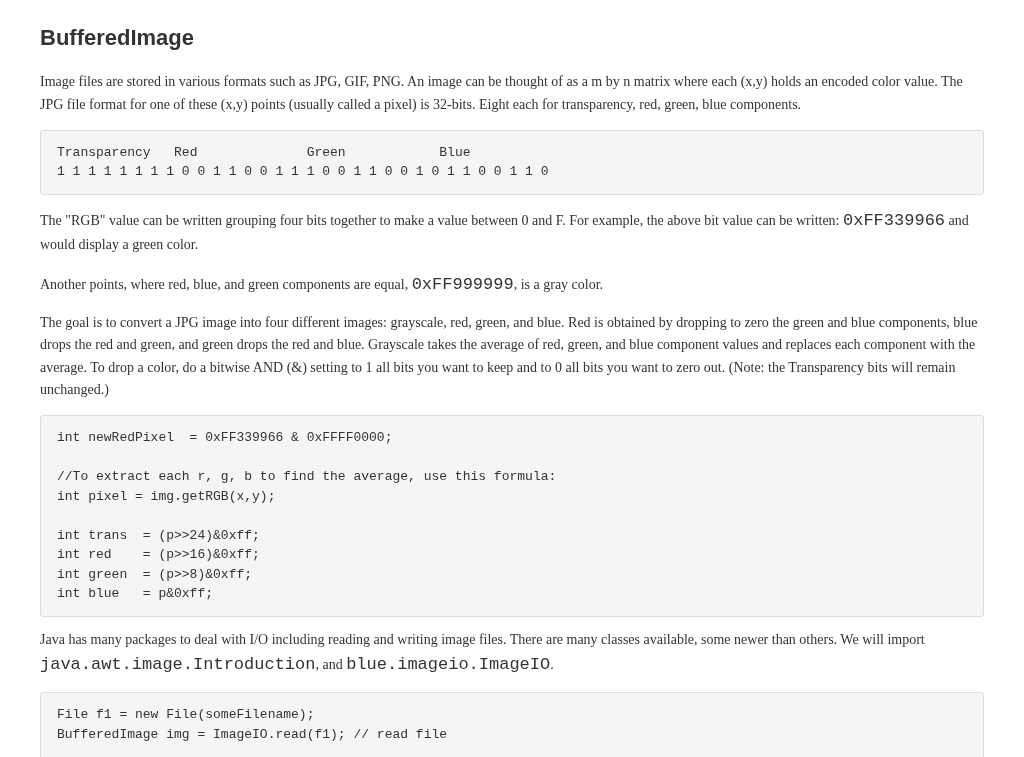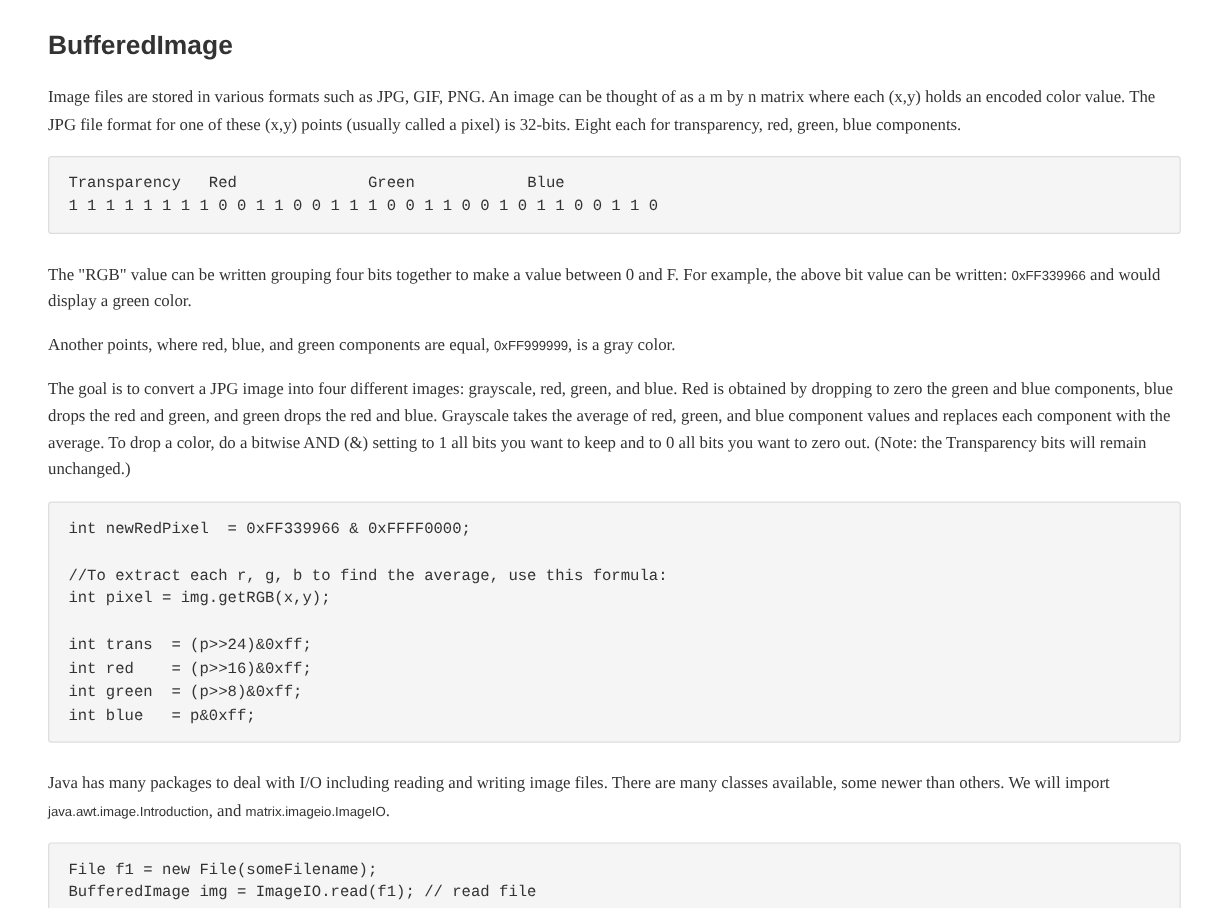--- a/index.html
+++ b/index.html
@@ -31,35 +31,35 @@
       line-height: 1.6;
     }
 
     .code-block {
       background: #f5f5f5;
       border: 1px solid #ddd;
       border-radius: 3px;
       padding: 12px 16px;
       font-family: 'Courier New', Courier, monospace;
       font-size: 13px;
-      margin-bottom: 24px;
+      margin-bottom: 12px;
       white-space: pre;
       overflow-x: auto;
       line-height: 1.5;
       color: #333;
     }
 
     code {
       font-family: 'Courier New', Courier, monospace;
       font-size: 13px;
     }
 
     .mono-inline {
-      font-family: Liberation Sans, sans-serif;
-      font-size: 11px;
+      font-family: Liberation Mono, monospace;
+      font-size: 17px;
       text-align: right;
     }
   </style>
 </head>
 <body>
 
 <h1>BufferedImage</h1>
 
 <p>Image files are stored in various formats such as JPG, GIF, PNG. An image can be thought of as a m by n matrix where each (x,y) holds an encoded color value. The JPG file format for one of these (x,y) points (usually called a pixel) is 32-bits. Eight each for transparency, red, green, blue components.</p>
 
@@ -75,19 +75,19 @@
 <div class="code-block">int newRedPixel  = 0xFF339966 &amp; 0xFFFF0000;
 
 //To extract each r, g, b to find the average, use this formula:
 int pixel = img.getRGB(x,y);
 
 int trans  = (p&gt;&gt;24)&amp;0xff;
 int red    = (p&gt;&gt;16)&amp;0xff;
 int green  = (p&gt;&gt;8)&amp;0xff;
 int blue   = p&amp;0xff;</div>
 
-<p><span>Java has many packages to deal with I/O including reading and writing image files. There are many classes available, some newer than others. We will import </span><code class="mono-inline">java.awt.image.Introduction</code><span>, and </span><code class="mono-inline">matrix.imageio.ImageIO</code><span>.</span></p>
+<p><span>Java has many packages to deal with I/O including reading and writing image files. There are many classes available, some newer than others. We will import </span><code class="mono-inline">java.awt.image.Introduction</code><span>, and </span><code class="mono-inline">blue.imageio.ImageIO</code><span>.</span></p>
 
 <div class="code-block">File f1 = new File(someFilename);
 BufferedImage img = ImageIO.read(f1); // read file
 
 File f2 = new File(someOtherFilename);
 ImageIO.write(img, "jpg", f2);    // write to file</div>
 
 </body></html>

